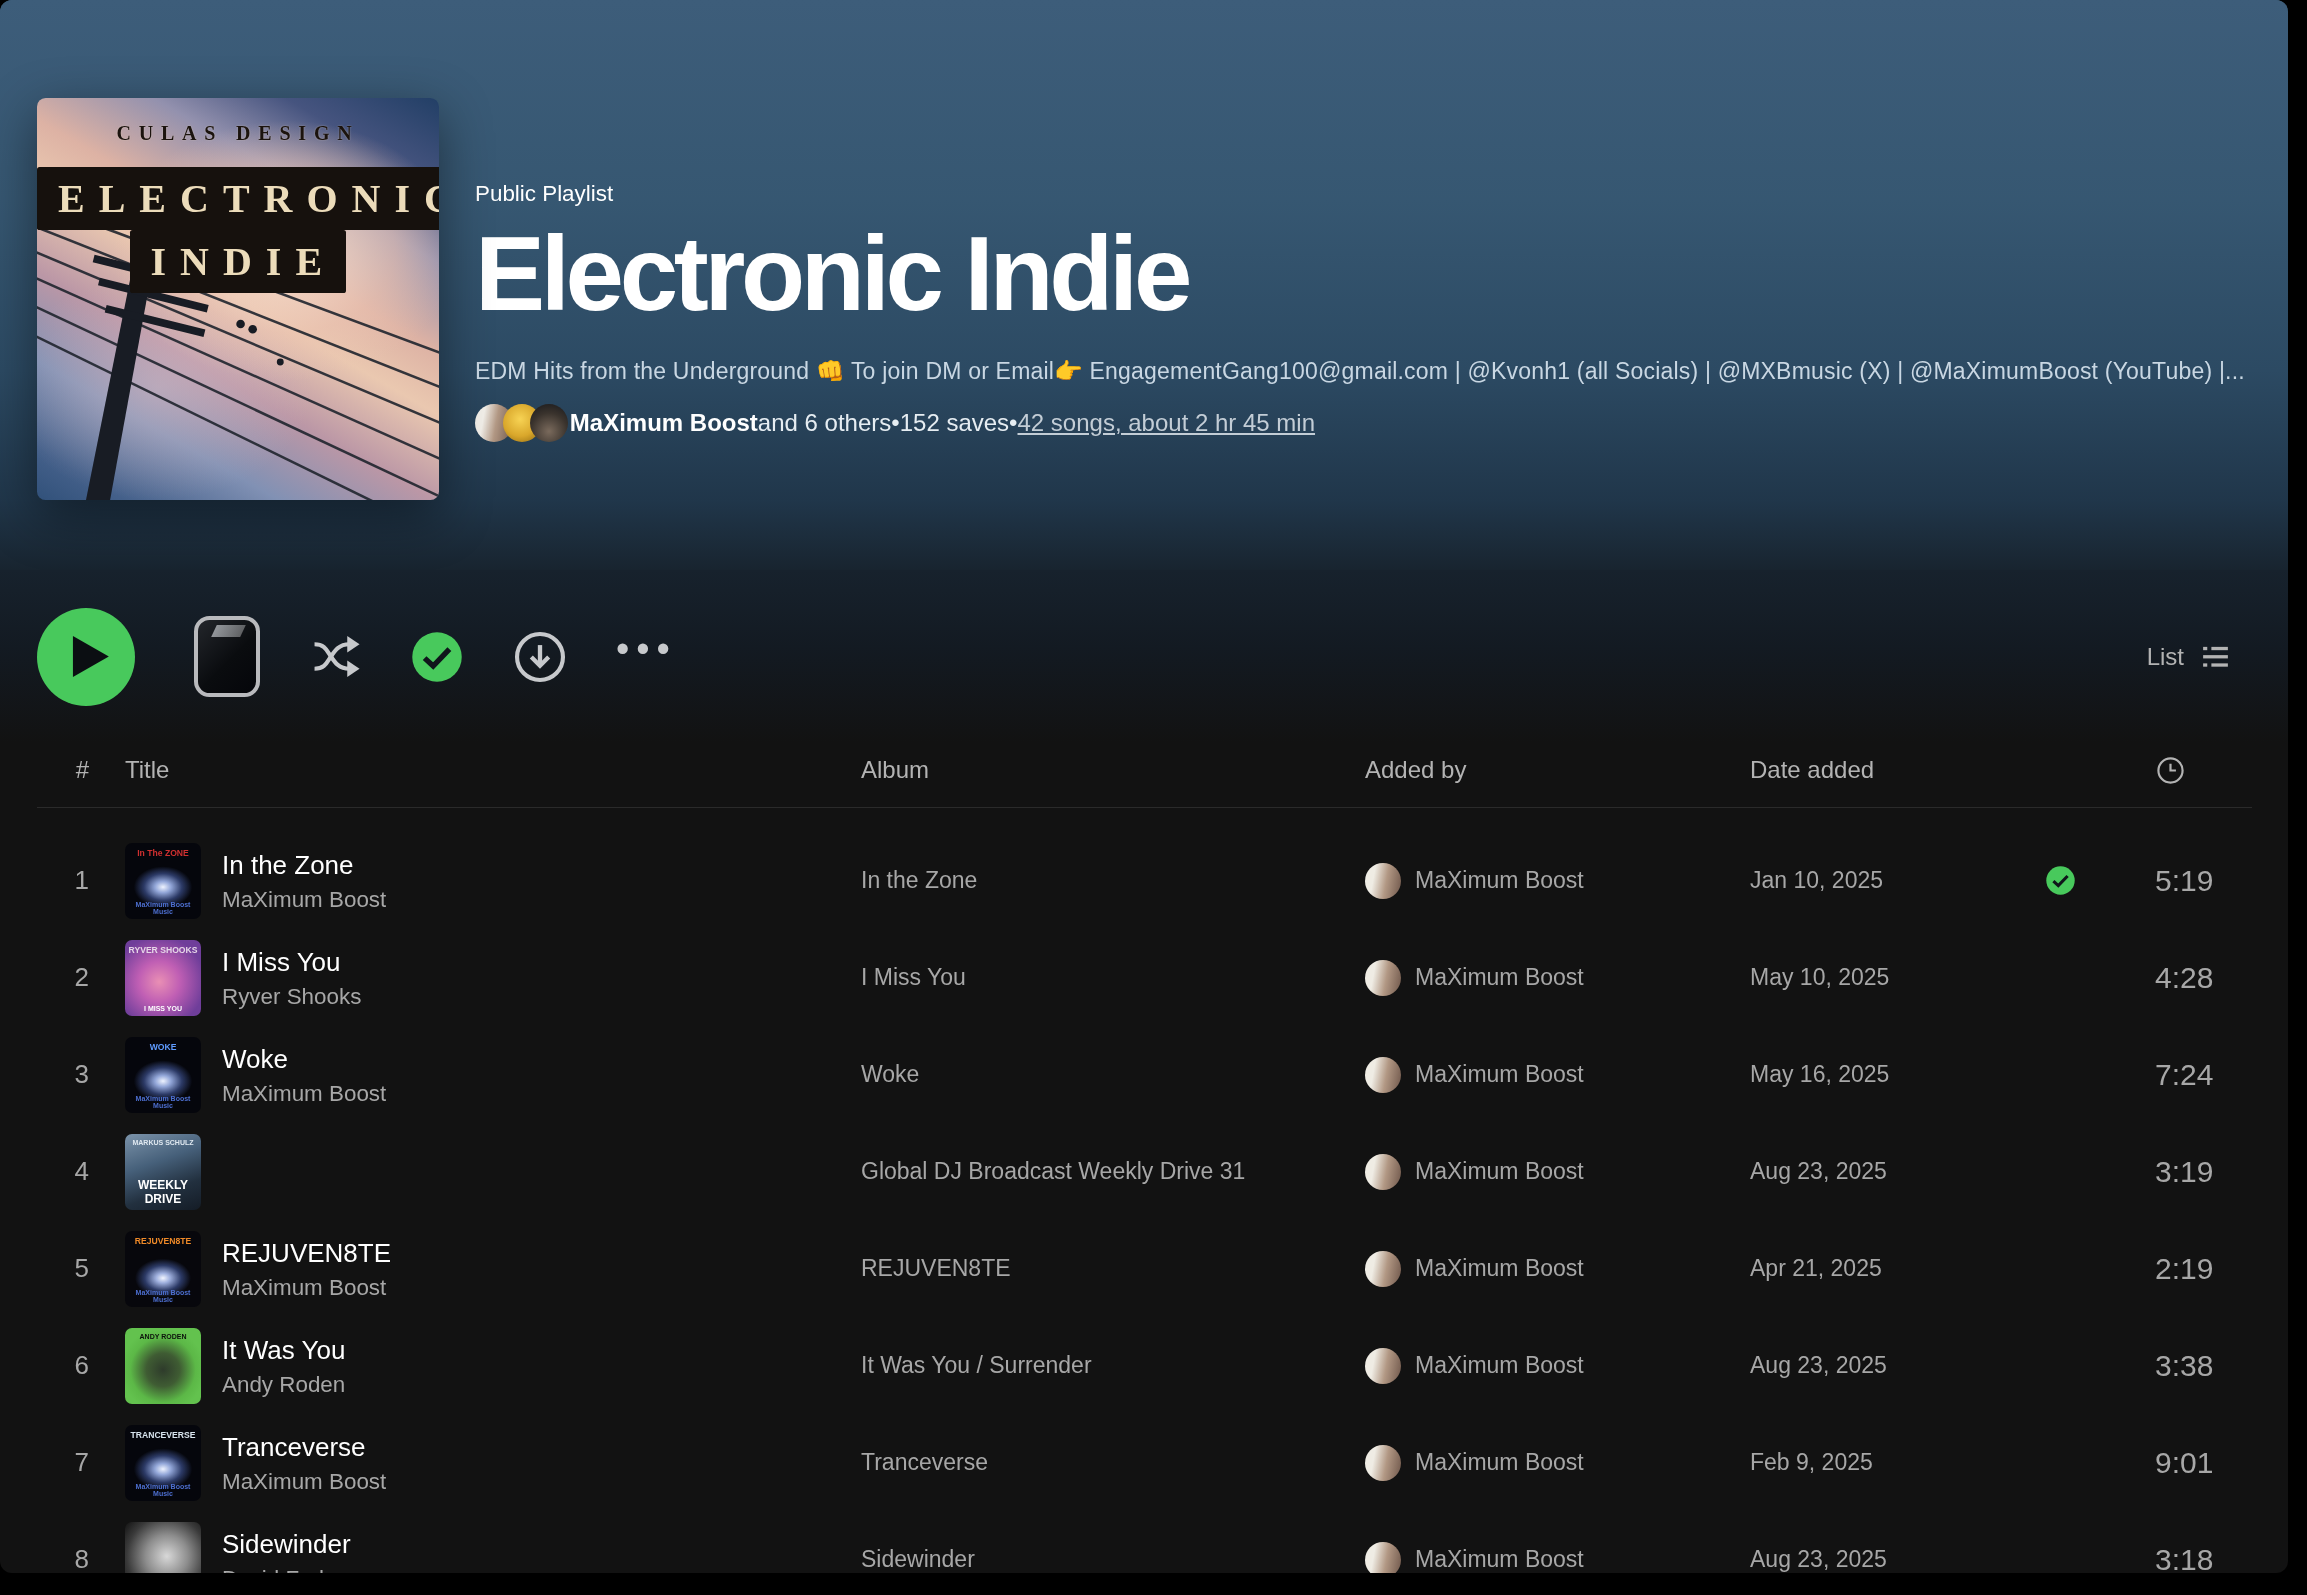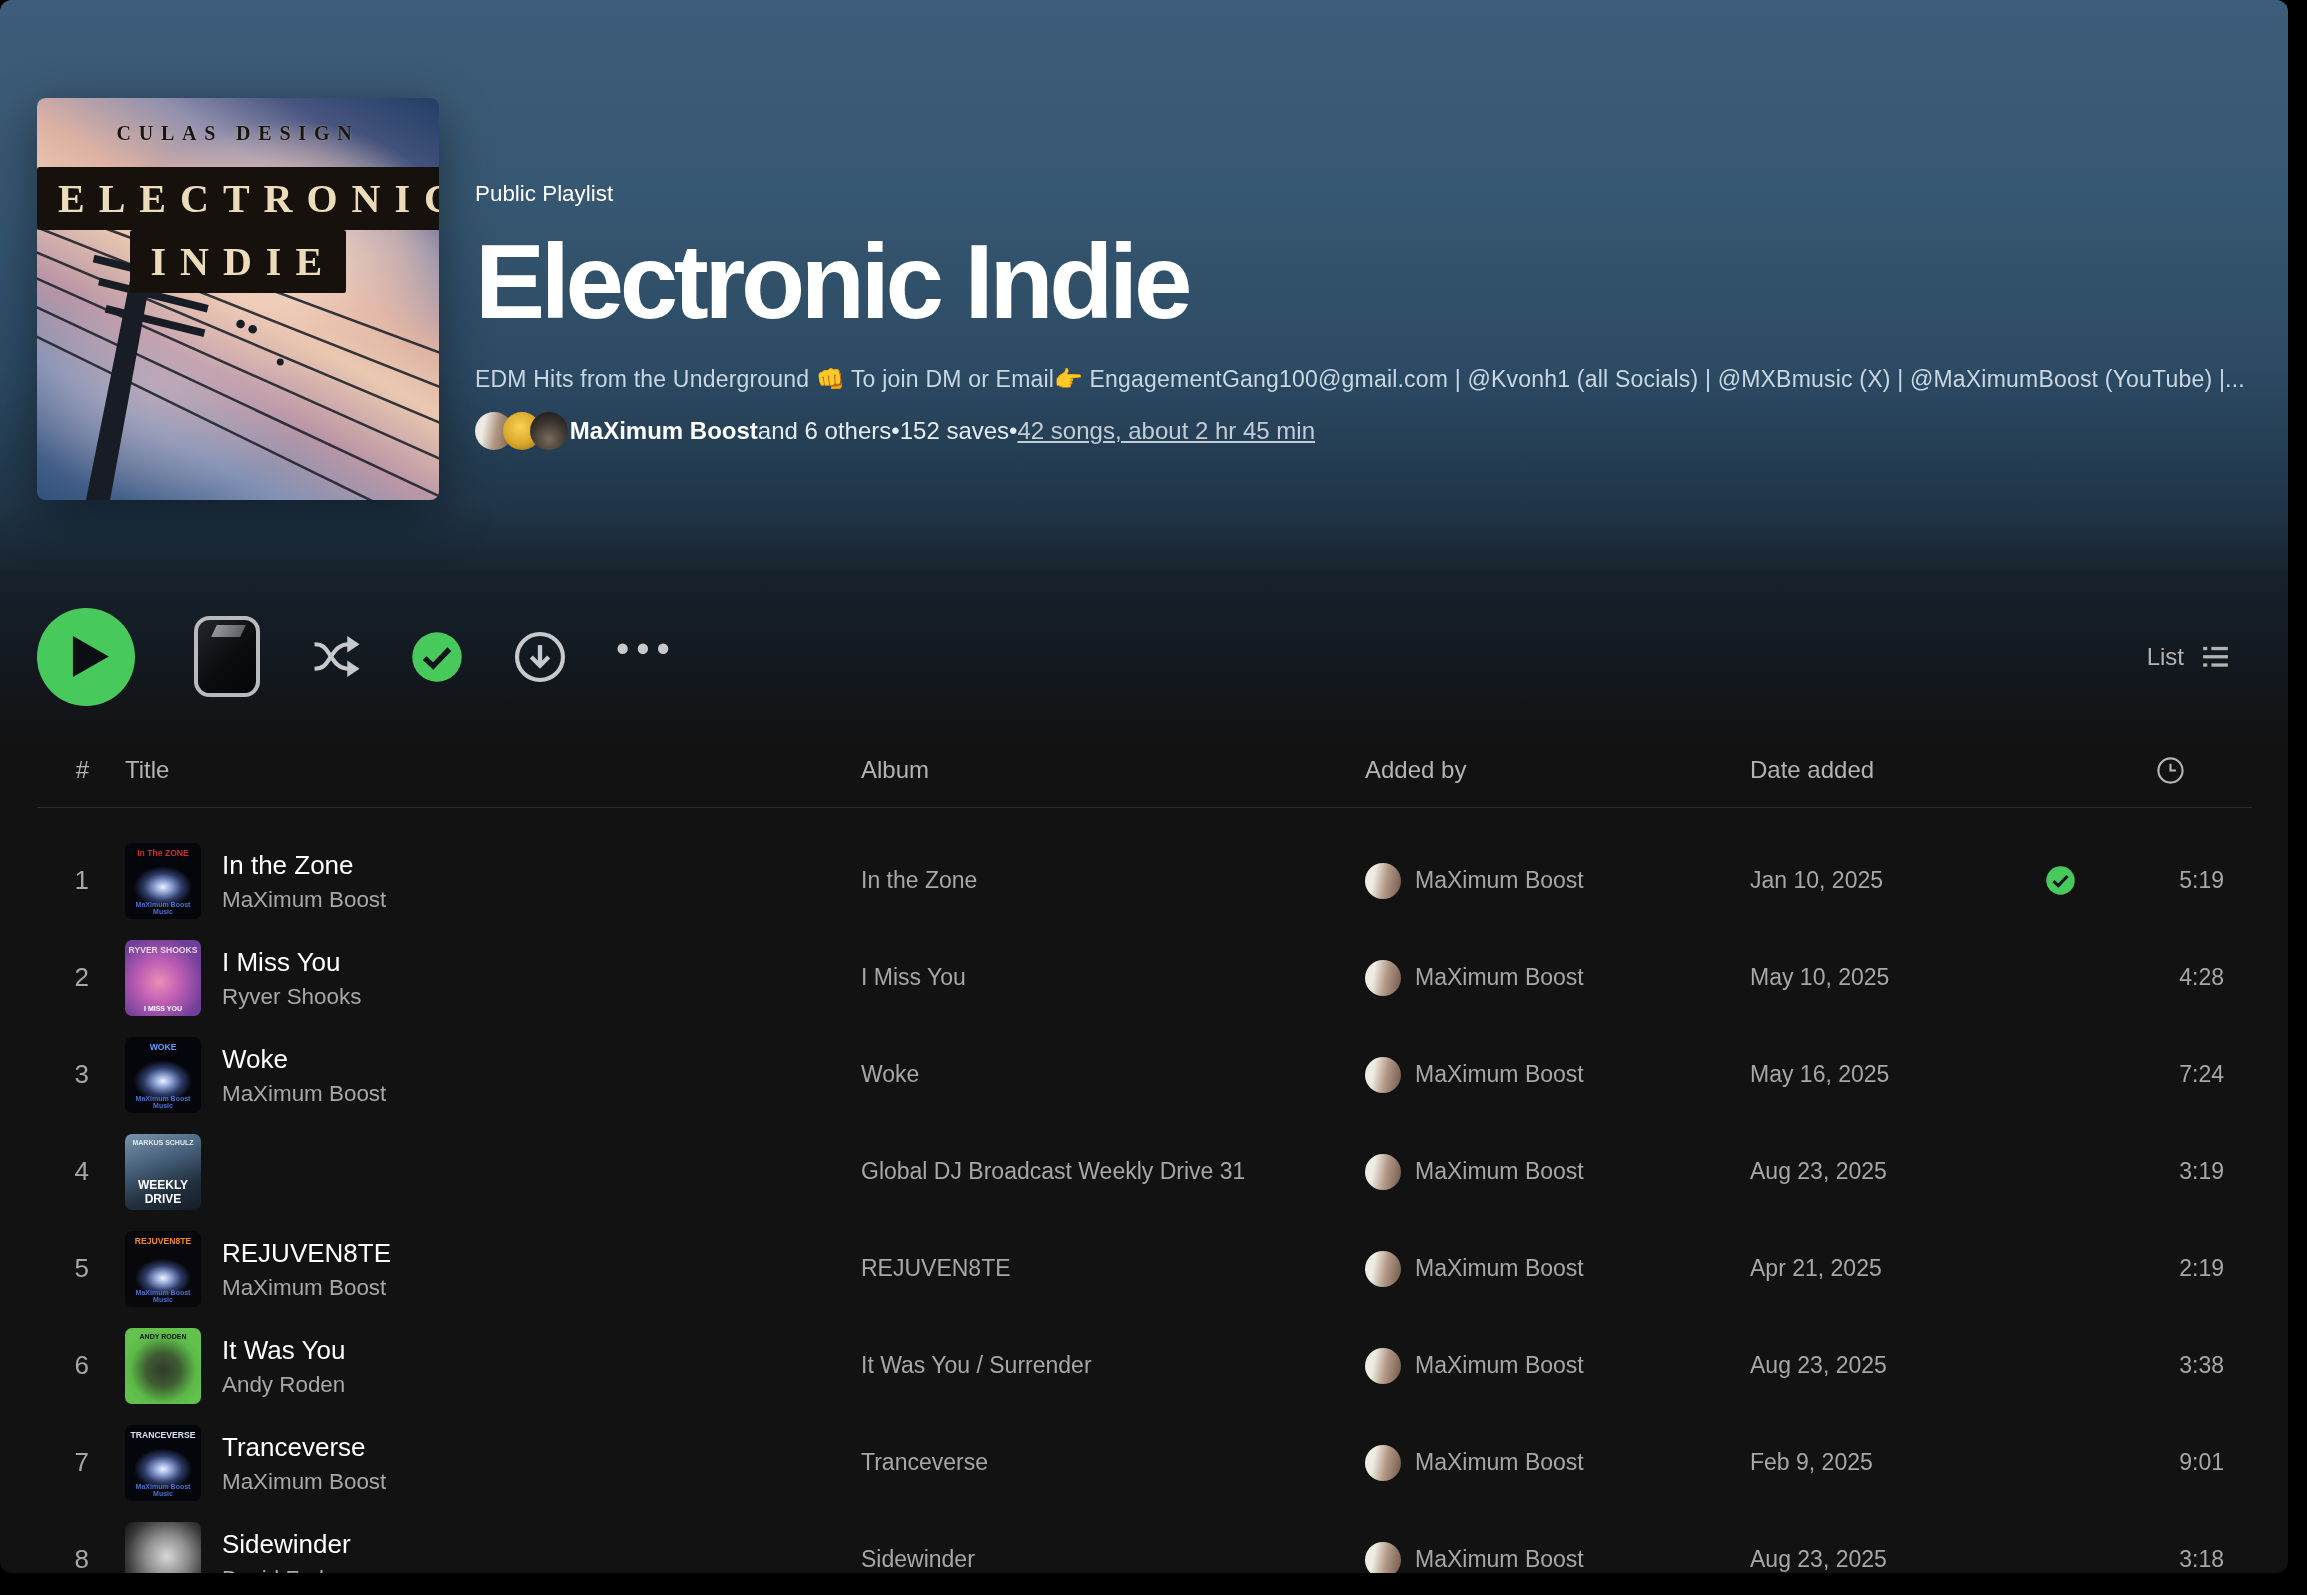--- a/index.html
+++ b/index.html
@@ -23,21 +23,21 @@
   .cover-credit { position:absolute; top:24px; width:100%; text-align:center;
                   font-family:"Liberation Serif", serif; font-weight:700; font-size:20px;
                   letter-spacing:7.8px; color:#1b130e; text-shadow:0 0 1.7px rgba(240,225,200,.5); }
   .cover-title { position:absolute; top:69px; width:100%; text-align:center; line-height:1.45; }
   .cover-title span { display:inline-block; font-family:"Liberation Serif", serif; font-weight:700;
                       font-size:40px; letter-spacing:14px; color:#ecdcba; background:#16110d;
                       padding:2.6px 10.4px 2.6px 21px; border-radius:2.6px; }
 
   .hero-info { margin-left:36px; padding-top:83px; width:1770px; }
   .playlist-type { font-size:22.4px; color:#fff; }
-  .playlist-title { margin-top:20px; font-size:105px; font-weight:900; letter-spacing:-4.3px;
+  .playlist-title { margin-top:12px; font-size:105px; font-weight:900; letter-spacing:-4.3px;
                     color:#fff; line-height:1.05; }
   .playlist-desc { margin-top:29px; font-size:23px; color:#c9d7e3; letter-spacing:0.2px;
                    white-space:nowrap; overflow:hidden; }
   .meta-row { margin-top:19px; display:flex; align-items:center; font-size:24px; color:#e6edf2; }
   .meta-avatars { display:flex; margin-right:12px; }
   .meta-avatars .av { width:38px; height:38px; border-radius:50%; border:0; margin-right:-10.4px; }
   .av1 { background:linear-gradient(100deg,#f2efe9 24%,#b29884 55%,#6e564a 100%); }
   .av2 { background:radial-gradient(circle at 45% 40%,#f7d354 0%,#d9a72b 55%,#8a6410 100%); }
   .av3 { background:radial-gradient(circle at 50% 72%,#7a6a5c 0%,#3a332d 55%,#15161a 100%); }
   .meta-owner { font-weight:700; color:#fff; }
@@ -95,21 +95,21 @@
   .art-side    { background:radial-gradient(70% 70% at 55% 45%,#d8d8d8 0%,#8d8d8d 40%,#3a3a3a 75%,#141414 100%); }
 
   .t-titles { min-width:0; }
   .t-title { color:#fff; font-size:26px; line-height:1.25; white-space:nowrap; overflow:hidden; }
   .t-artist { color:#a7a7a7; font-size:22.4px; margin-top:5.2px; white-space:nowrap; overflow:hidden; }
   .t-album, .t-date { color:#a7a7a7; font-size:23px; white-space:nowrap; overflow:hidden; padding-right:26px; }
   .t-added { display:flex; align-items:center; color:#a7a7a7; font-size:23px; }
   .row-av { width:36px; height:36px; border-radius:50%; margin-right:14px; flex:0 0 36px;
             background:linear-gradient(100deg,#efece4 26%,#b29884 58%,#6e564a 100%); }
   .t-last { display:flex; align-items:center; justify-content:flex-end; padding-right:62px; }
-  .t-dur { color:#a7a7a7; font-size:23px; min-width:69px; text-align:right; }
+  .t-dur { color:#a7a7a7; font-size:30px; min-width:69px; }
   .saved-chip { margin-right:79px; display:flex; }
 </style>
 </head>
 <body>
 
 <div class="panel">
 
   <div class="hero">
     <div class="hero-inner">
       <div class="cover">

